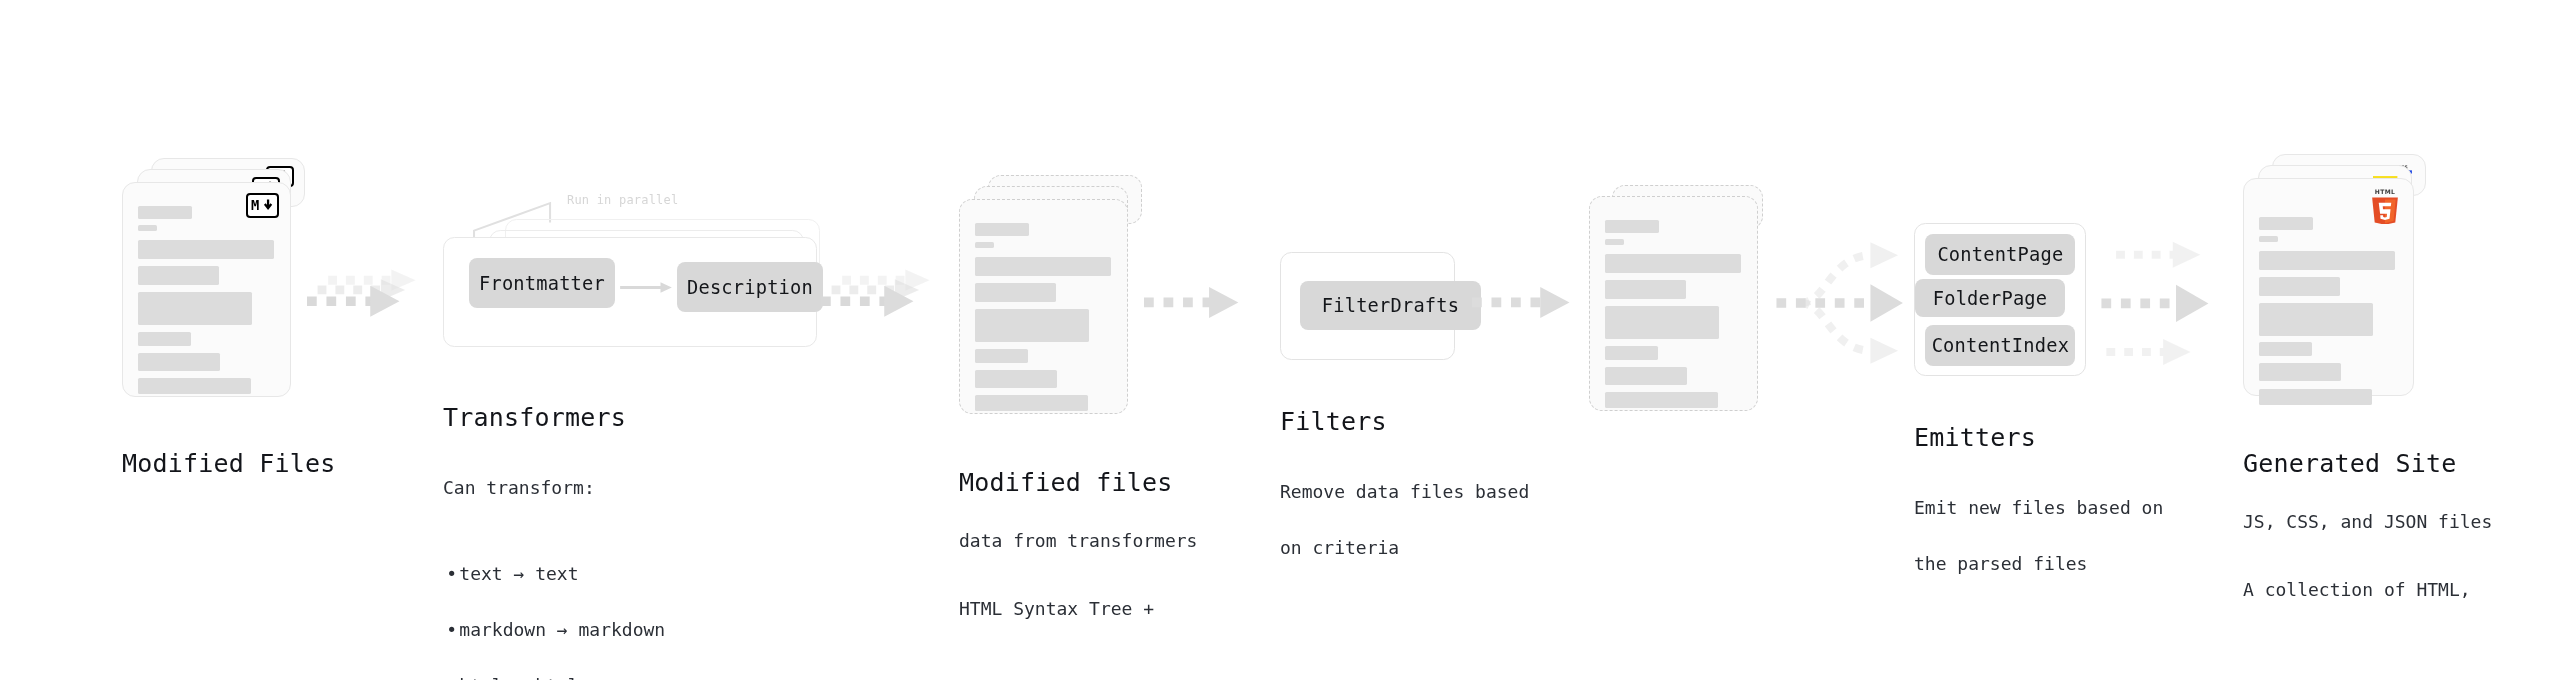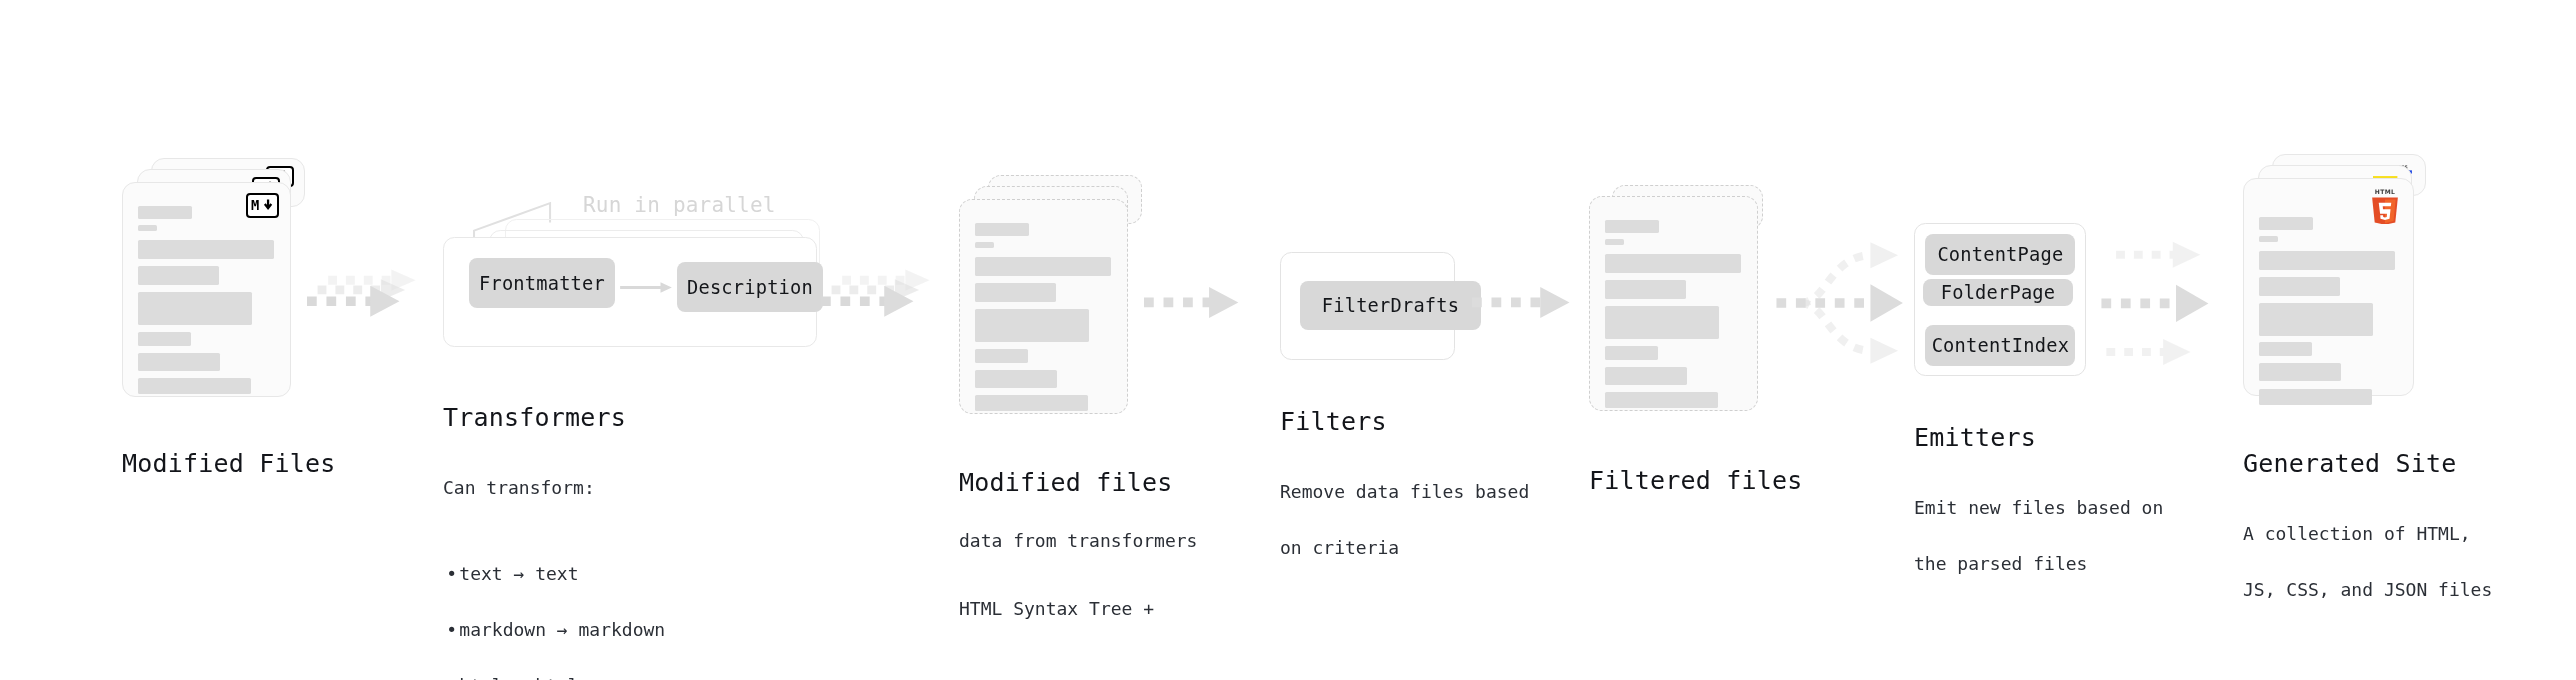--- a/index.html
+++ b/index.html
@@ -103,25 +103,24 @@
     background: transparent;
   }
   .tpill-ghost {
     position: absolute;
     border-radius: 8.1px;
   }
 
   
   .parallel-note {
     position: absolute;
-    font-size: 21px;
+    font-size: 12px;
     color: #d6d6d6;
     white-space: nowrap;
     letter-spacing: 0.2px;
-    margin-left: 16px;
   }
   .leader { position: absolute; }
 
   
   .conn { position: absolute; }
   .conn svg { display: block; overflow: visible; }
 
   
   .bullets { margin: 0; padding: 0; list-style: none; }
   .bullets li {
@@ -333,23 +332,20 @@
           <div class="bar" style="left:15.4px; top:57px; width:136px; height:18.7px;"></div>
           <div class="bar" style="left:15.4px; top:83px; width:81px; height:18.7px;"></div>
           <div class="bar" style="left:15.4px; top:109px; width:114px; height:32.5px;"></div>
           <div class="bar" style="left:15.4px; top:149px; width:53px; height:14px;"></div>
           <div class="bar" style="left:15.4px; top:170px; width:82px; height:18px;"></div>
           <div class="bar" style="left:15.4px; top:195px; width:113px; height:15.4px;"></div>
         </div>
       </div>
     </div>
 
-    <div class="stage-caption" style="left:0px; top:250px;">
-      <div class="cap-title">Filtered files</div>
-    </div>
   </div>
 
   <div class="conn" style="left:1776px; top:226px;">
     <svg width="163" height="154" viewBox="0 0 200 190" aria-hidden="true">
 
       <g opacity="0.45">
         <path d="M30 95 C 62 95, 66 36, 118 36" stroke="#dedede" stroke-width="10" fill="none" stroke-dasharray="11 11"></path>
         <polygon points="116,20 150,36 116,52" fill="#dedede"></polygon>
       </g>
 
@@ -361,21 +357,21 @@
       <g>
         <line x1="0" y1="95" x2="120" y2="95" stroke="#dcdcdc" stroke-width="12" stroke-dasharray="12 12"></line>
         <polygon points="116,72 156,95 116,118" fill="#dcdcdc"></polygon>
       </g>
     </svg>
   </div>
 
   <div class="stage" style="left:1914px; top:223px;">
     <div class="pbox" style="left:0px; top:0px; width:172px; height:153px;"></div>
     <div class="pill" style="left:11.4px; top:10.6px; width:150px; height:41px;">ContentPage</div>
-    <div class="pill" style="left:9px; top:56px; width:150px; height:27px;">FolderPage</div>
+    <div class="pill" style="left:1px; top:56px; width:150px; height:38px;">FolderPage</div>
     <div class="pill" style="left:11.4px; top:102px; width:150px; height:41px;">ContentIndex</div>
 
     <div class="stage-caption" style="left:0px; top:169px; width:276px;">
       <div class="cap-title">Emitters</div>
       <div class="cap-sub">Emit new files based on</div>
       <div class="cap-sub tight" style="margin-top:0;">the parsed files</div>
     </div>
   </div>
 
   <div class="conn" style="left:2101px; top:228px;">
@@ -432,19 +428,19 @@
           <div class="bar" style="left:15.4px; top:124px; width:114px; height:32.5px;"></div>
           <div class="bar" style="left:15.4px; top:163px; width:53px; height:14px;"></div>
           <div class="bar" style="left:15.4px; top:184px; width:82px; height:18px;"></div>
           <div class="bar" style="left:15.4px; top:210px; width:113px; height:15.4px;"></div>
         </div>
       </div>
     </div>
 
     <div class="stage-caption" style="left:0px; top:264px; width:293px;">
       <div class="cap-title">Generated Site</div>
+      <div class="cap-sub tight" style="margin-top:0;">JS, CSS, and JSON files</div>
       <div class="cap-sub">A collection of HTML,</div>
-      <div class="cap-sub tight" style="margin-top:0;">JS, CSS, and JSON files</div>
     </div>
   </div>
 
 </div>
 
 
 </body></html>

